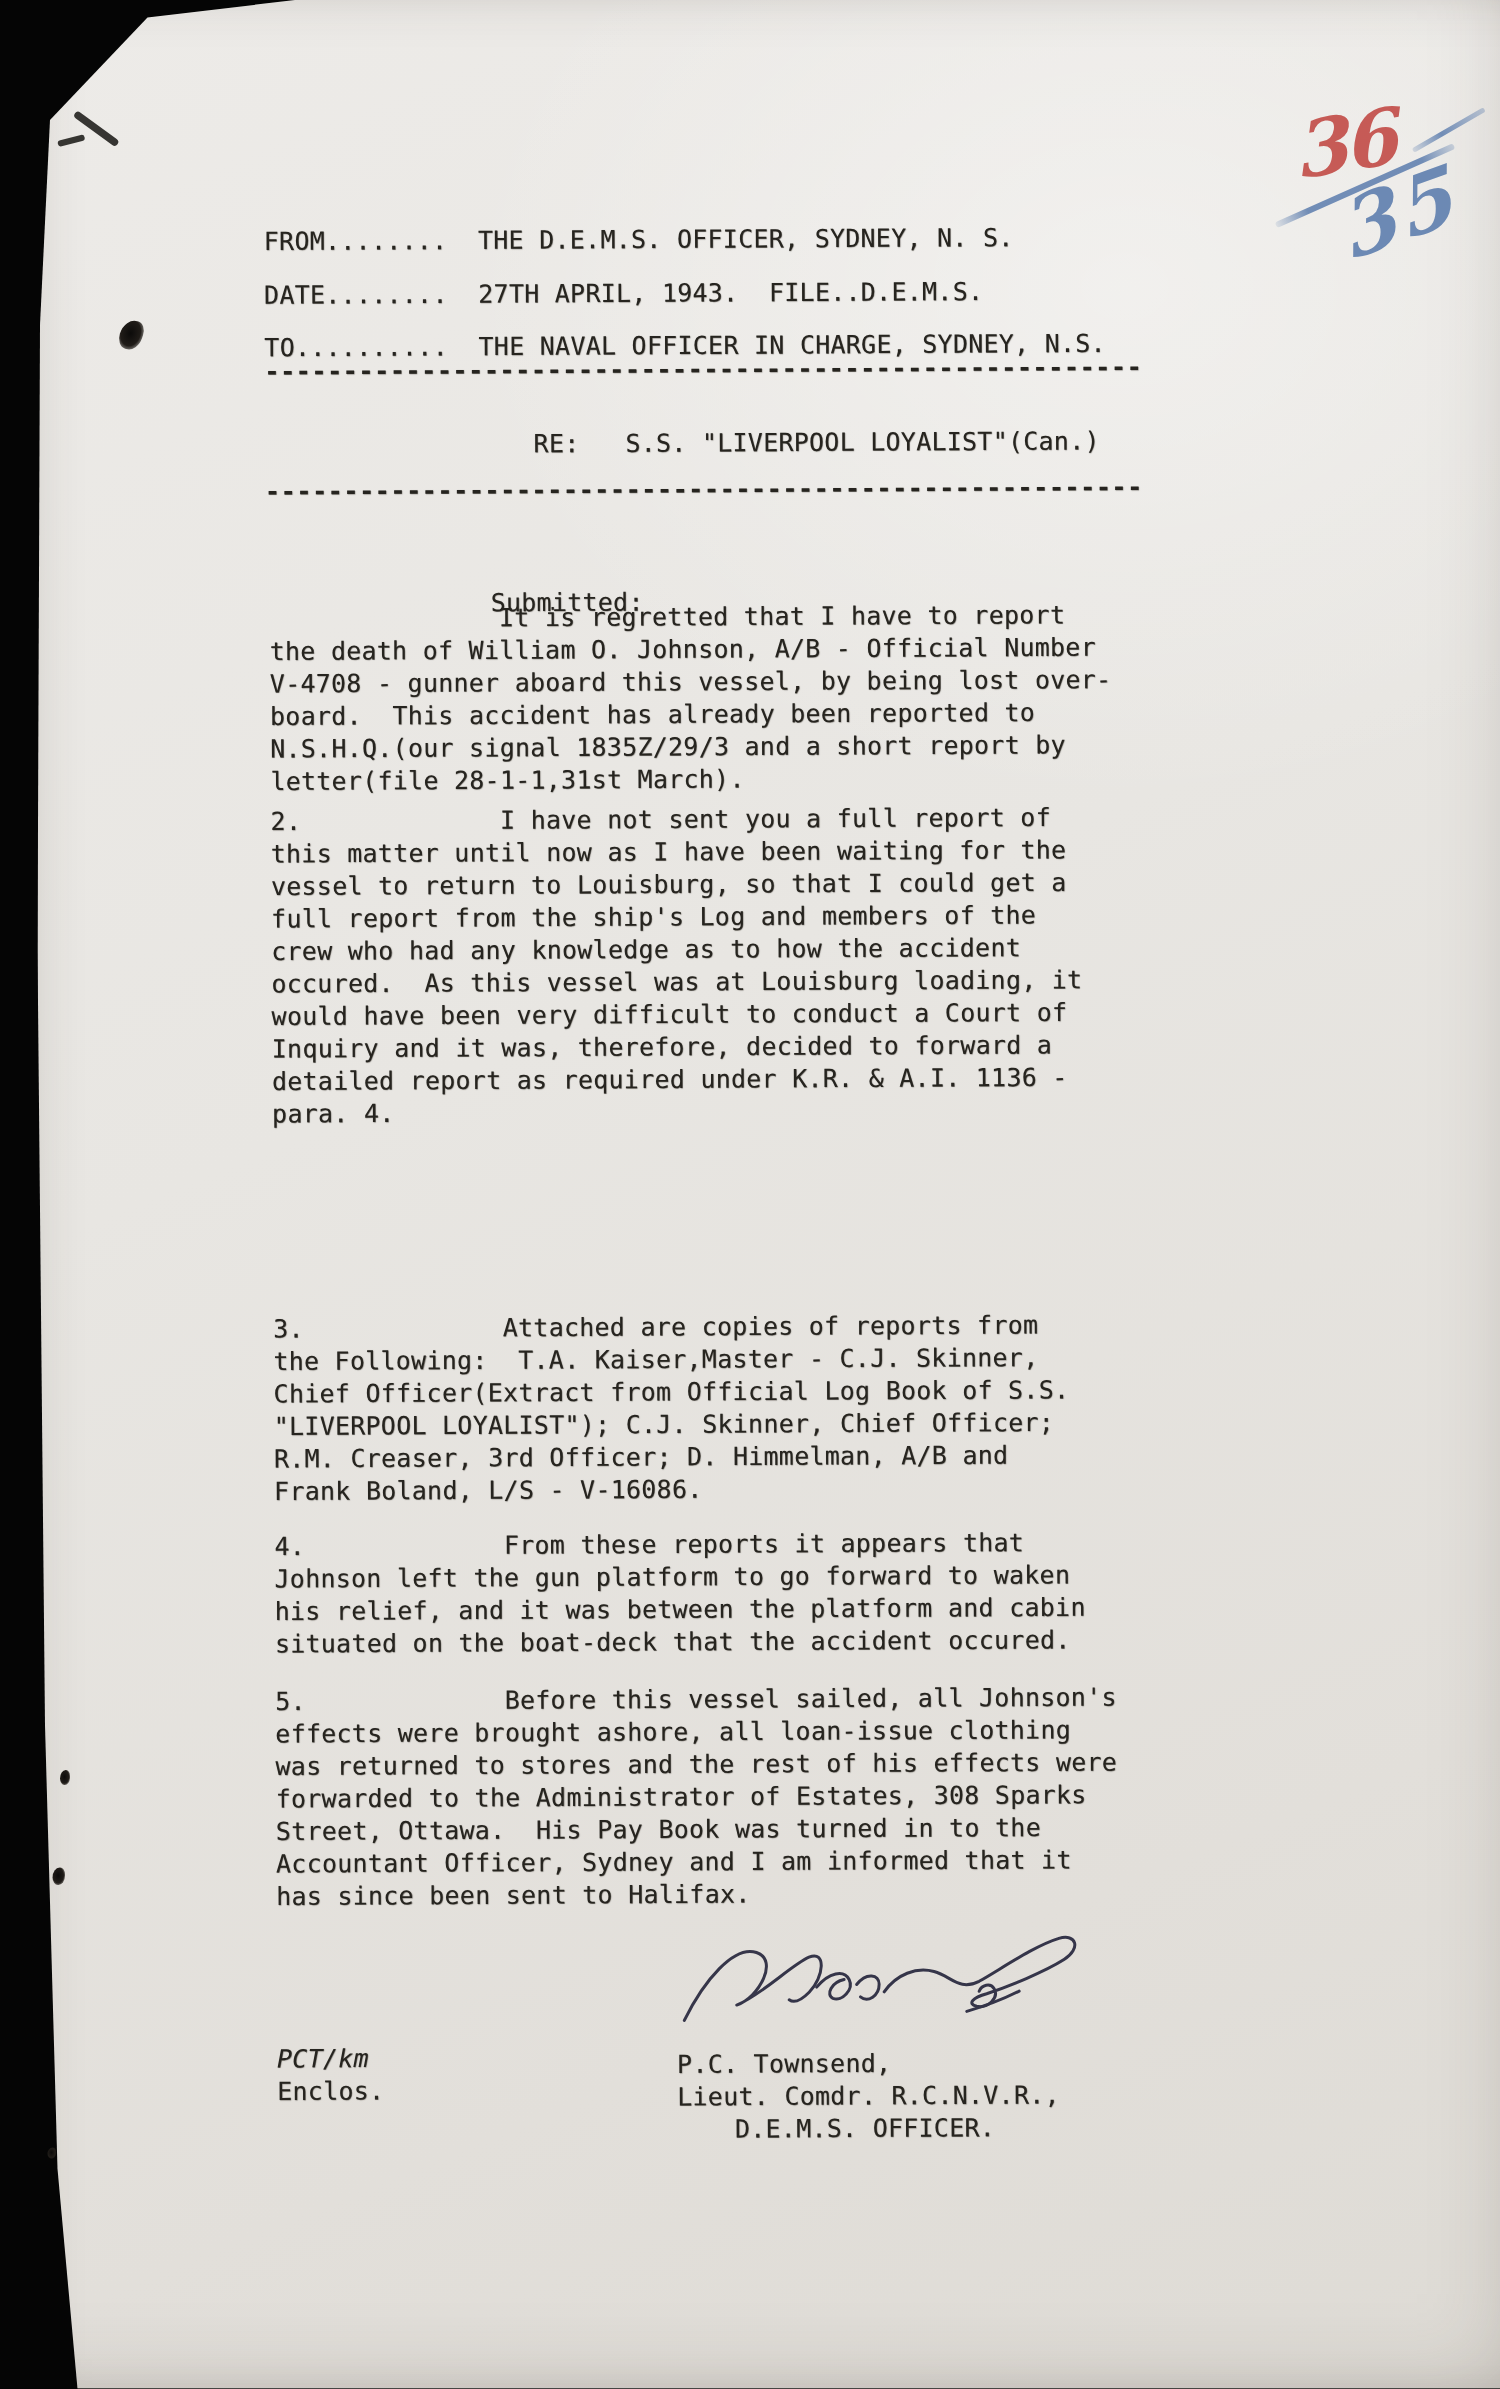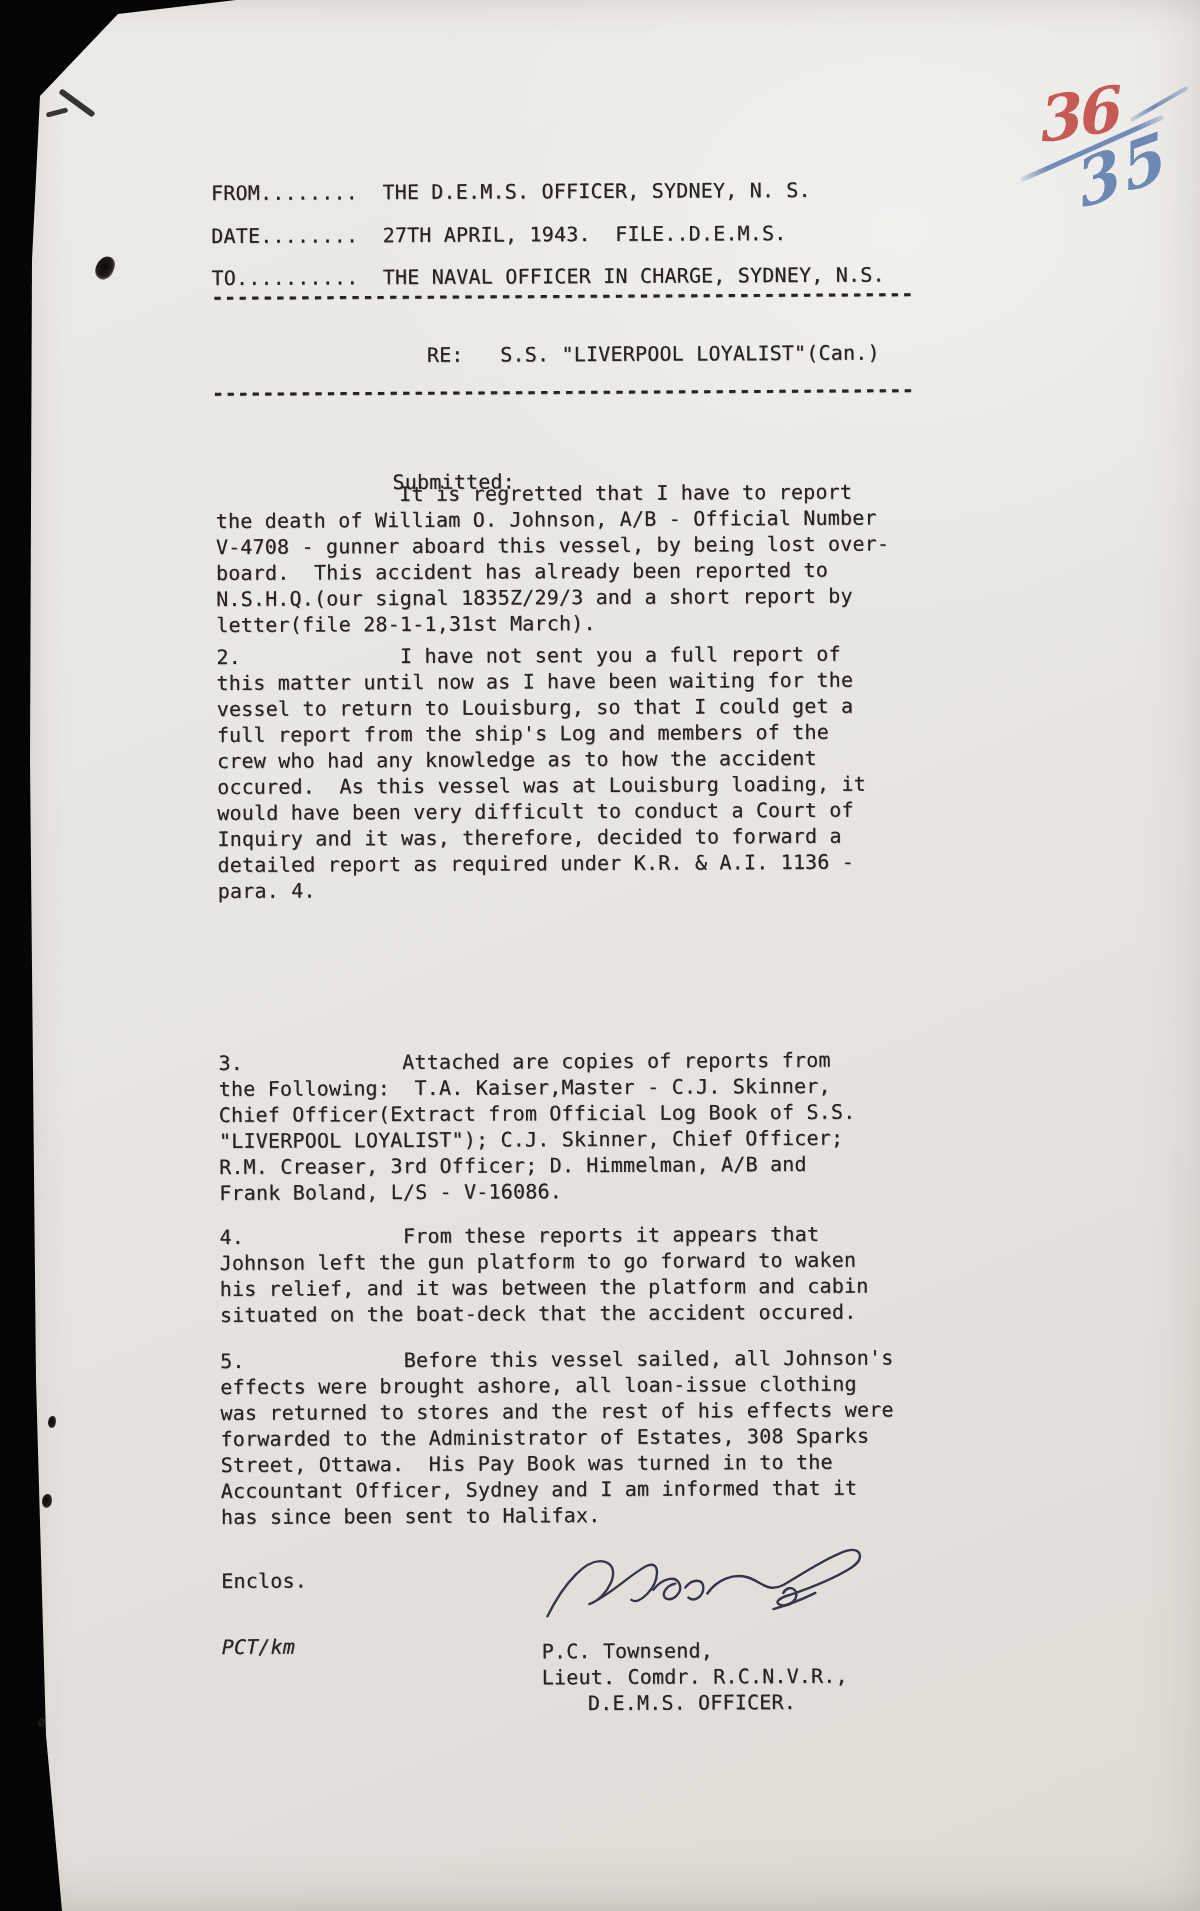--- a/index.html
+++ b/index.html
@@ -99,20 +99,20 @@
       <g fill="none" stroke="#23233a" stroke-width="2.4" stroke-linecap="round" stroke-linejoin="round" opacity="0.9">
         <path d="M 12 80 C 28 48 52 20 70 26 C 88 32 72 62 54 68 C 74 60 98 36 112 30 C 126 24 124 46 112 58 C 106 64 100 67 96 64"></path>
         <path d="M 118 54 C 128 42 140 40 144 48 C 148 56 138 66 131 63 C 125 60 130 50 140 48"></path>
         <path d="M 150 52 C 158 42 168 44 168 52 C 168 61 159 67 153 62"></path>
         <path d="M 172 58 C 182 44 198 38 212 42 C 226 46 232 58 248 50 C 266 40 292 22 312 16 C 326 12 330 24 316 33 C 300 43 272 54 254 60 C 243 63 238 68 246 70 C 255 72 264 63 260 56 C 257 51 250 53 248 58"></path>
         <path d="M 238 74 C 252 70 268 64 280 58"></path>
       </g>
     </svg>
 
     <div class="tw" style="left:218px;top:1632px;font-style:italic;">PCT/km</div>
-    <div class="tw" style="left:218px;top:1566px;">Enclos.</div>
+    <div class="tw" style="left:218px;top:1658px;">Enclos.</div>
 
     <div class="tw" style="left:538px;top:1638px;text-align:right;">P.C. Townsend,</div>
     <div class="tw" style="left:538px;top:1664px;">Lieut. Comdr. R.C.N.V.R.,</div>
     <div class="tw indent-title" style="left:538px;top:1690px;">D.E.M.S. OFFICER.</div>
 
   </div>
 </div>
 
 </body></html>

